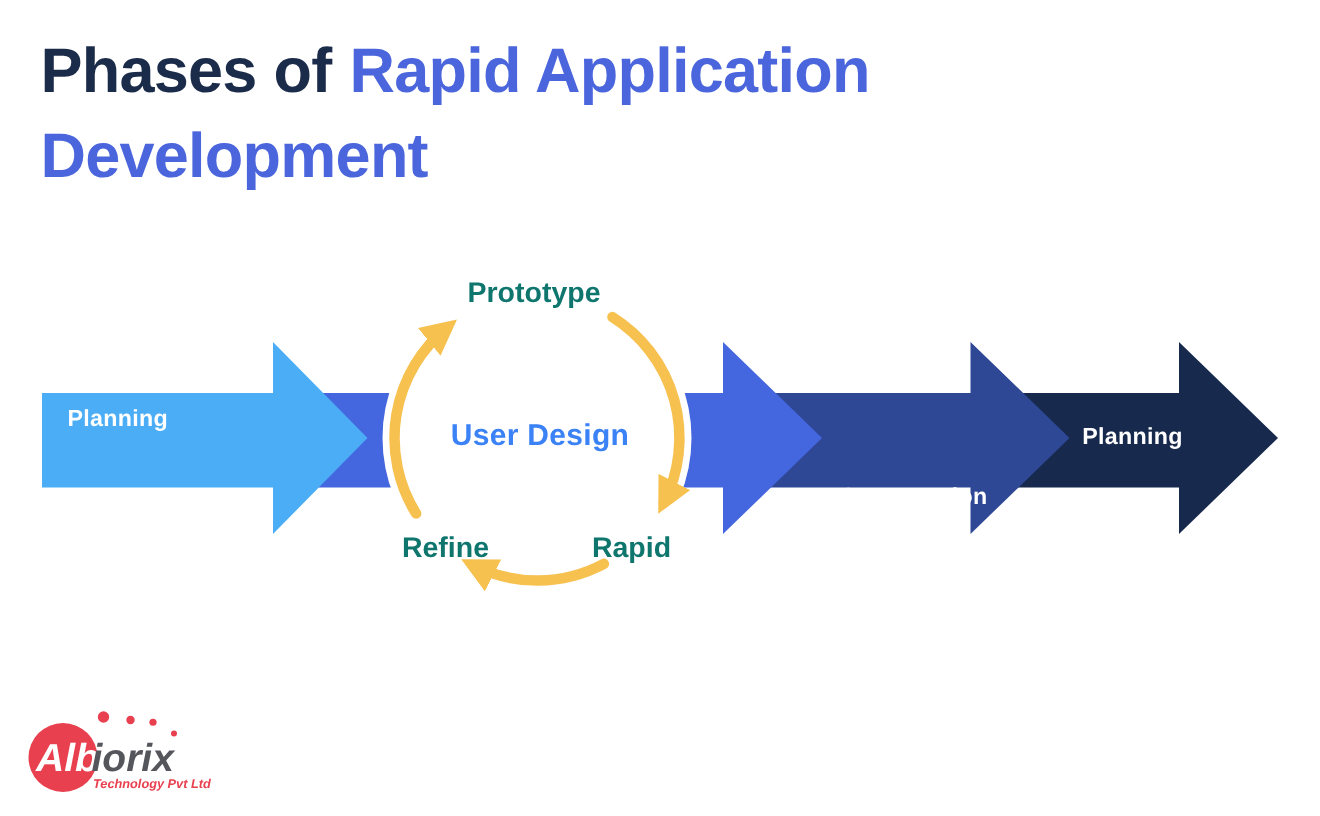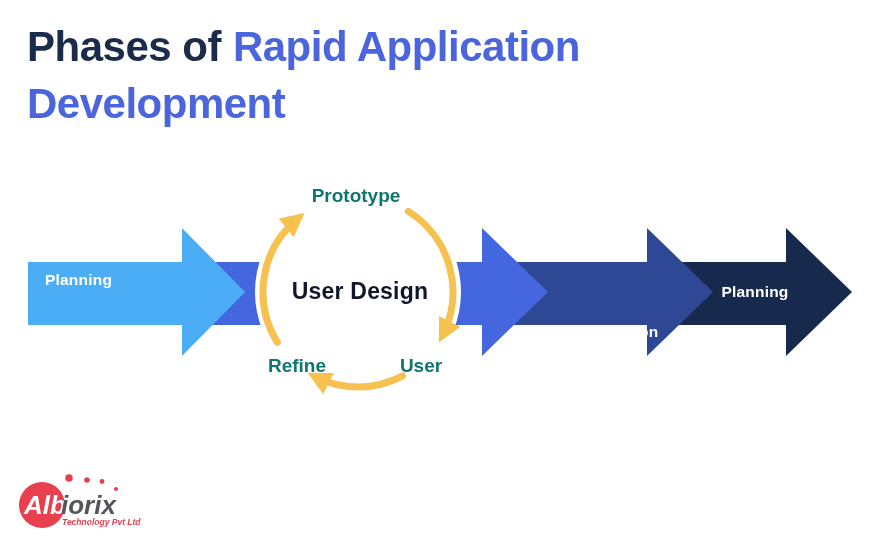--- a/index.html
+++ b/index.html
@@ -12,21 +12,21 @@
     position:absolute;left:27px;top:18px;margin:0;
     font-size:42px;font-weight:700;line-height:57px;letter-spacing:-0.5px;
   }
   .title .t-dark{color:#1B2B4A;margin-right:12px;}
   .title .t-blue{color:#4B66DD;}
   .title .line{display:block;}
   
   .diagram-svg{position:absolute;left:0;top:0;width:880px;height:544px;}
   .lbl{position:absolute;transform:translate(-50%,-50%);white-space:nowrap;
        color:#0f766e;font-weight:700;font-size:19px;}
-  .lbl-center{font-size:23px;font-weight:700;color:#0f172a;letter-spacing:0.2px;}
+  .lbl-center{font-size:20px;font-weight:700;color:#3b82f6;letter-spacing:0.2px;}
   .lbl-arrow{position:absolute;color:#ffffff;font-weight:700;font-size:15.5px;
              letter-spacing:0.2px;}
   .lbl-arrow.centered{transform:translate(-50%,-50%);white-space:nowrap;}
   .req-block{left:45px;top:270px;line-height:19.5px;}
   
   .logo-svg{position:absolute;left:16px;top:464px;width:140px;height:74px;}
 </style>
 </head>
 <body>
 
@@ -58,21 +58,21 @@
     </g>
   </svg>
 
   <div class="lbl-arrow req-block">
     <div>Planning</div>
   </div>
 
   <div class="lbl lbl-center" style="left:360px;top:291px;">User Design</div>
 
   <div class="lbl" style="left:356px;top:196px;">Prototype</div>
-  <div class="lbl" style="left:421px;top:366px;">User</div>
+  <div class="lbl" style="left:421px;top:366px;">Rapid</div>
   <div class="lbl" style="left:297px;top:366px;text-align:right;">Refine</div>
 
   <div class="lbl-arrow centered" style="left:609px;top:292px;margin-top:40px;">Construction</div>
   <div class="lbl-arrow centered" style="left:755px;top:292px;">Planning</div>
 
   <svg class="logo-svg" viewBox="0 0 140 74" xmlns="http://www.w3.org/2000/svg">
     <circle cx="26" cy="41" r="23" fill="#E8404F"></circle>
     <g>
       <circle cx="53" cy="14" r="3.8" fill="#E8404F"></circle>
       <circle cx="71" cy="16" r="2.8" fill="#E8404F"></circle>

